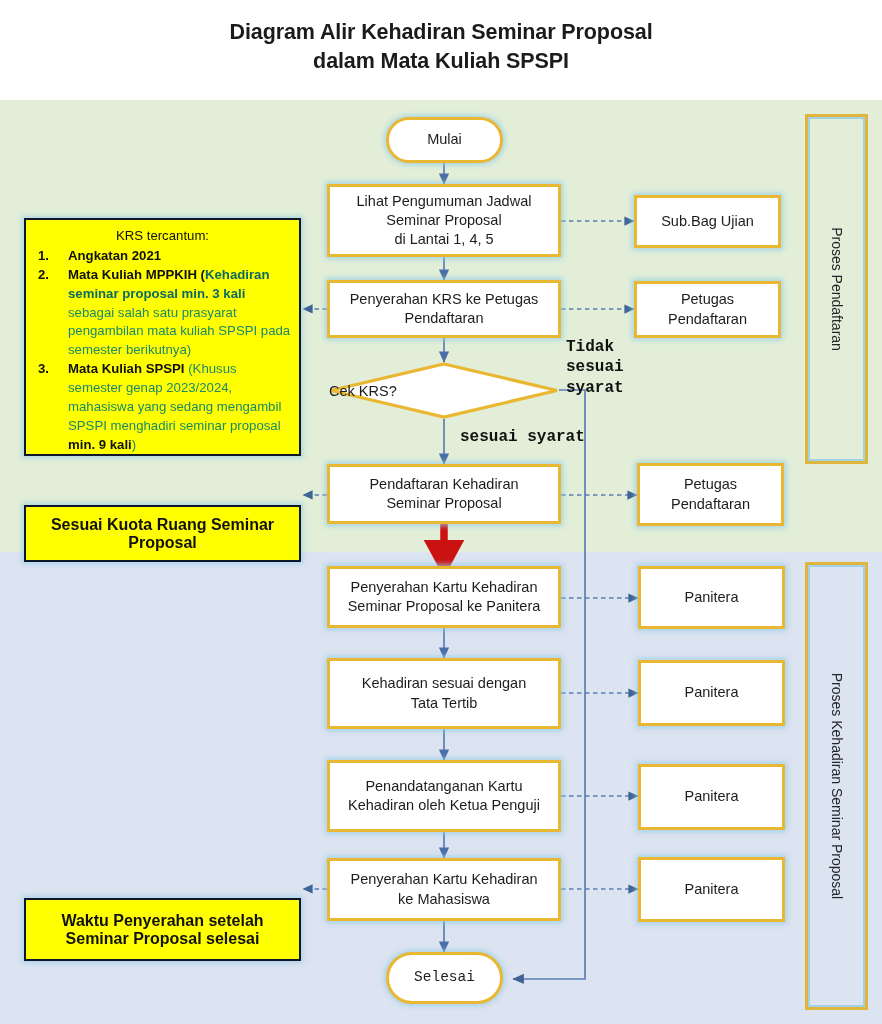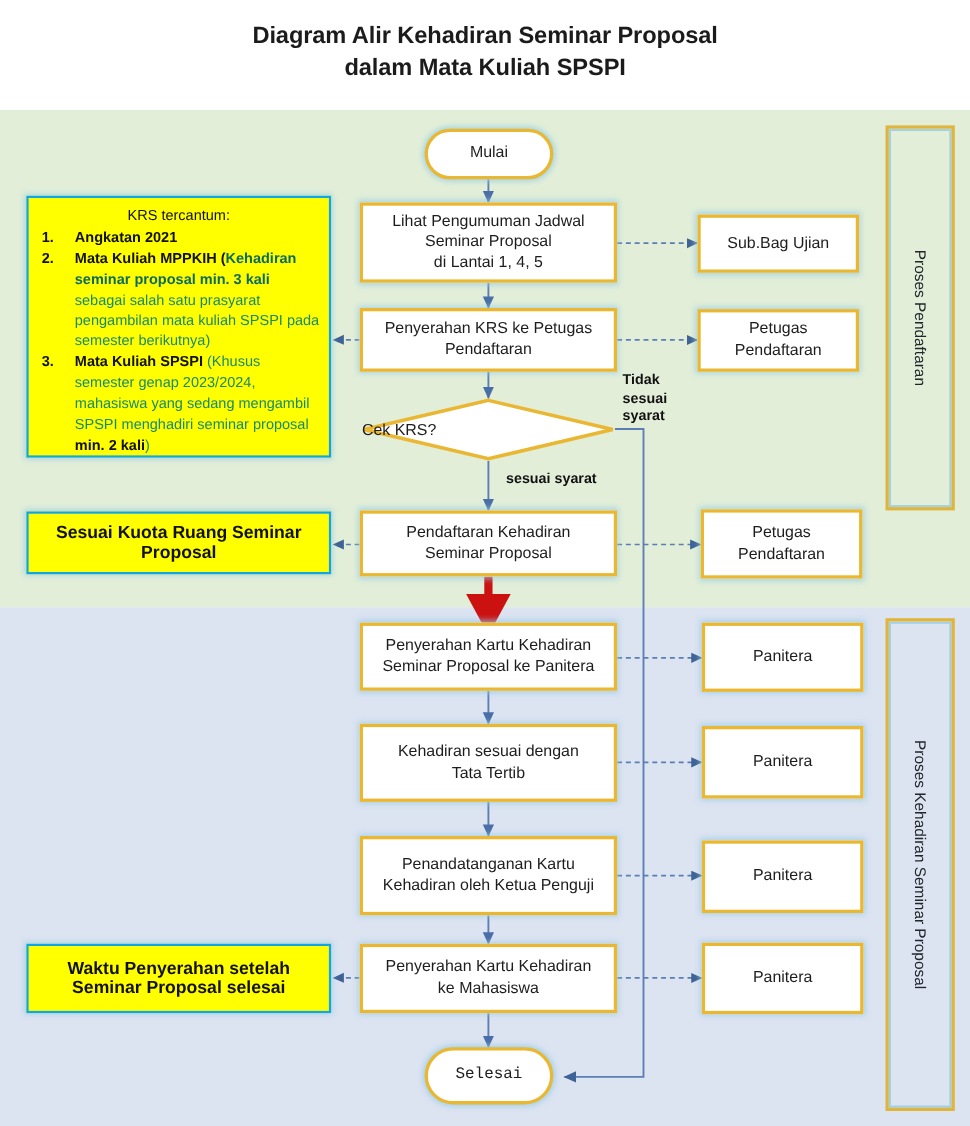--- a/index.html
+++ b/index.html
@@ -43,23 +43,24 @@
   }
   .diamond svg{position:absolute;left:0;top:0;overflow:visible;}
   .diamond .dtext{
     position:relative;z-index:2;font-size:14.5px;color:#1d1d1d;
   }
 
   
   .note{
     position:absolute;box-sizing:border-box;
     background:#ffff00;
-    border:2px solid #0ea5e9;
+    border:2px solid #0f172a;
     box-shadow:0 0 5px 2px rgba(150,205,230,.7);
     color:#111;
+    margin-top:40px;
   }
   .note.center{display:flex;align-items:center;justify-content:center;text-align:center;}
   .note b{font-weight:bold;}
 
   
   #note-krs{padding:7px 8px 6px 8px;font-size:13.2px;line-height:1.43;}
   #note-krs .hd{text-align:center;font-weight:normal;color:#111;margin-bottom:1px;}
   #note-krs ol{margin:0;padding:0;list-style:none;}
   #note-krs li{position:relative;padding-left:34px;margin-bottom:0px;}
   #note-krs li .num{position:absolute;left:4px;top:0;font-weight:bold;color:#111;}
@@ -77,22 +78,22 @@
   .phase .vt{
     position:absolute;left:50%;top:50%;
     transform:translate(-50%,-50%) rotate(90deg);
     white-space:nowrap;font-size:14px;color:#22262b;
   }
 
   
   #wires{position:absolute;left:0;top:0;width:882px;height:1024px;pointer-events:none;}
 
   .lbl{
-    position:absolute;font-weight:bold;font-size:13px;
-    color:#111;line-height:1.28;
+    position:absolute;font-weight:bold;font-size:16px;
+    color:#111;line-height:1.28;font-family:Liberation Mono, monospace;
   }
 </style>
 </head>
 <body>
 
 <div id="canvas">
 
   <div class="band" id="band-green"></div>
   <div class="band" id="band-blue"></div>
 
@@ -216,21 +217,21 @@
 
   <div class="node" style="left:638px;top:857px;width:147px;height:65px;">
     <span class="inner">Panitera</span>
   </div>
 
   <div class="note" id="note-krs" style="left:24px;top:178px;width:277px;height:238px;">
     <div class="hd">KRS tercantum:</div>
     <ol id="krs-list">
         <li><span class="num">1.</span><span class="bk">Angkatan 2021</span></li>
         <li><span class="num">2.</span><span class="bk">Mata Kuliah MPPKIH (</span><span class="tg">Kehadiran seminar proposal min. 3 kali </span><span class="tgn">sebagai salah satu prasyarat pengambilan mata kuliah SPSPI pada semester berikutnya)</span></li>
-        <li><span class="num">3.</span><span class="bk">Mata Kuliah SPSPI </span><span class="tgn">(Khusus semester genap 2023/2024, mahasiswa yang sedang mengambil SPSPI menghadiri seminar proposal </span><span class="bk">min. 2 kali</span><span class="tgn">)</span></li>
+        <li><span class="num">3.</span><span class="bk">Mata Kuliah SPSPI </span><span class="tgn">(Khusus semester genap 2023/2024, mahasiswa yang sedang mengambil SPSPI menghadiri seminar proposal </span><span class="bk">min. 9 kali</span><span class="tgn">)</span></li>
       </ol>
   </div>
 
   <div class="note center" style="left:24px;top:465px;width:277px;height:57px;padding:0 8px;">
     <b>Sesuai Kuota Ruang Seminar Proposal</b>
   </div>
 
   <div class="note center" style="left:24px;top:858px;width:277px;height:63px;padding:0 12px;">
     <b id="n-waktu">Waktu Penyerahan setelah Seminar Proposal selesai</b>
   </div>

